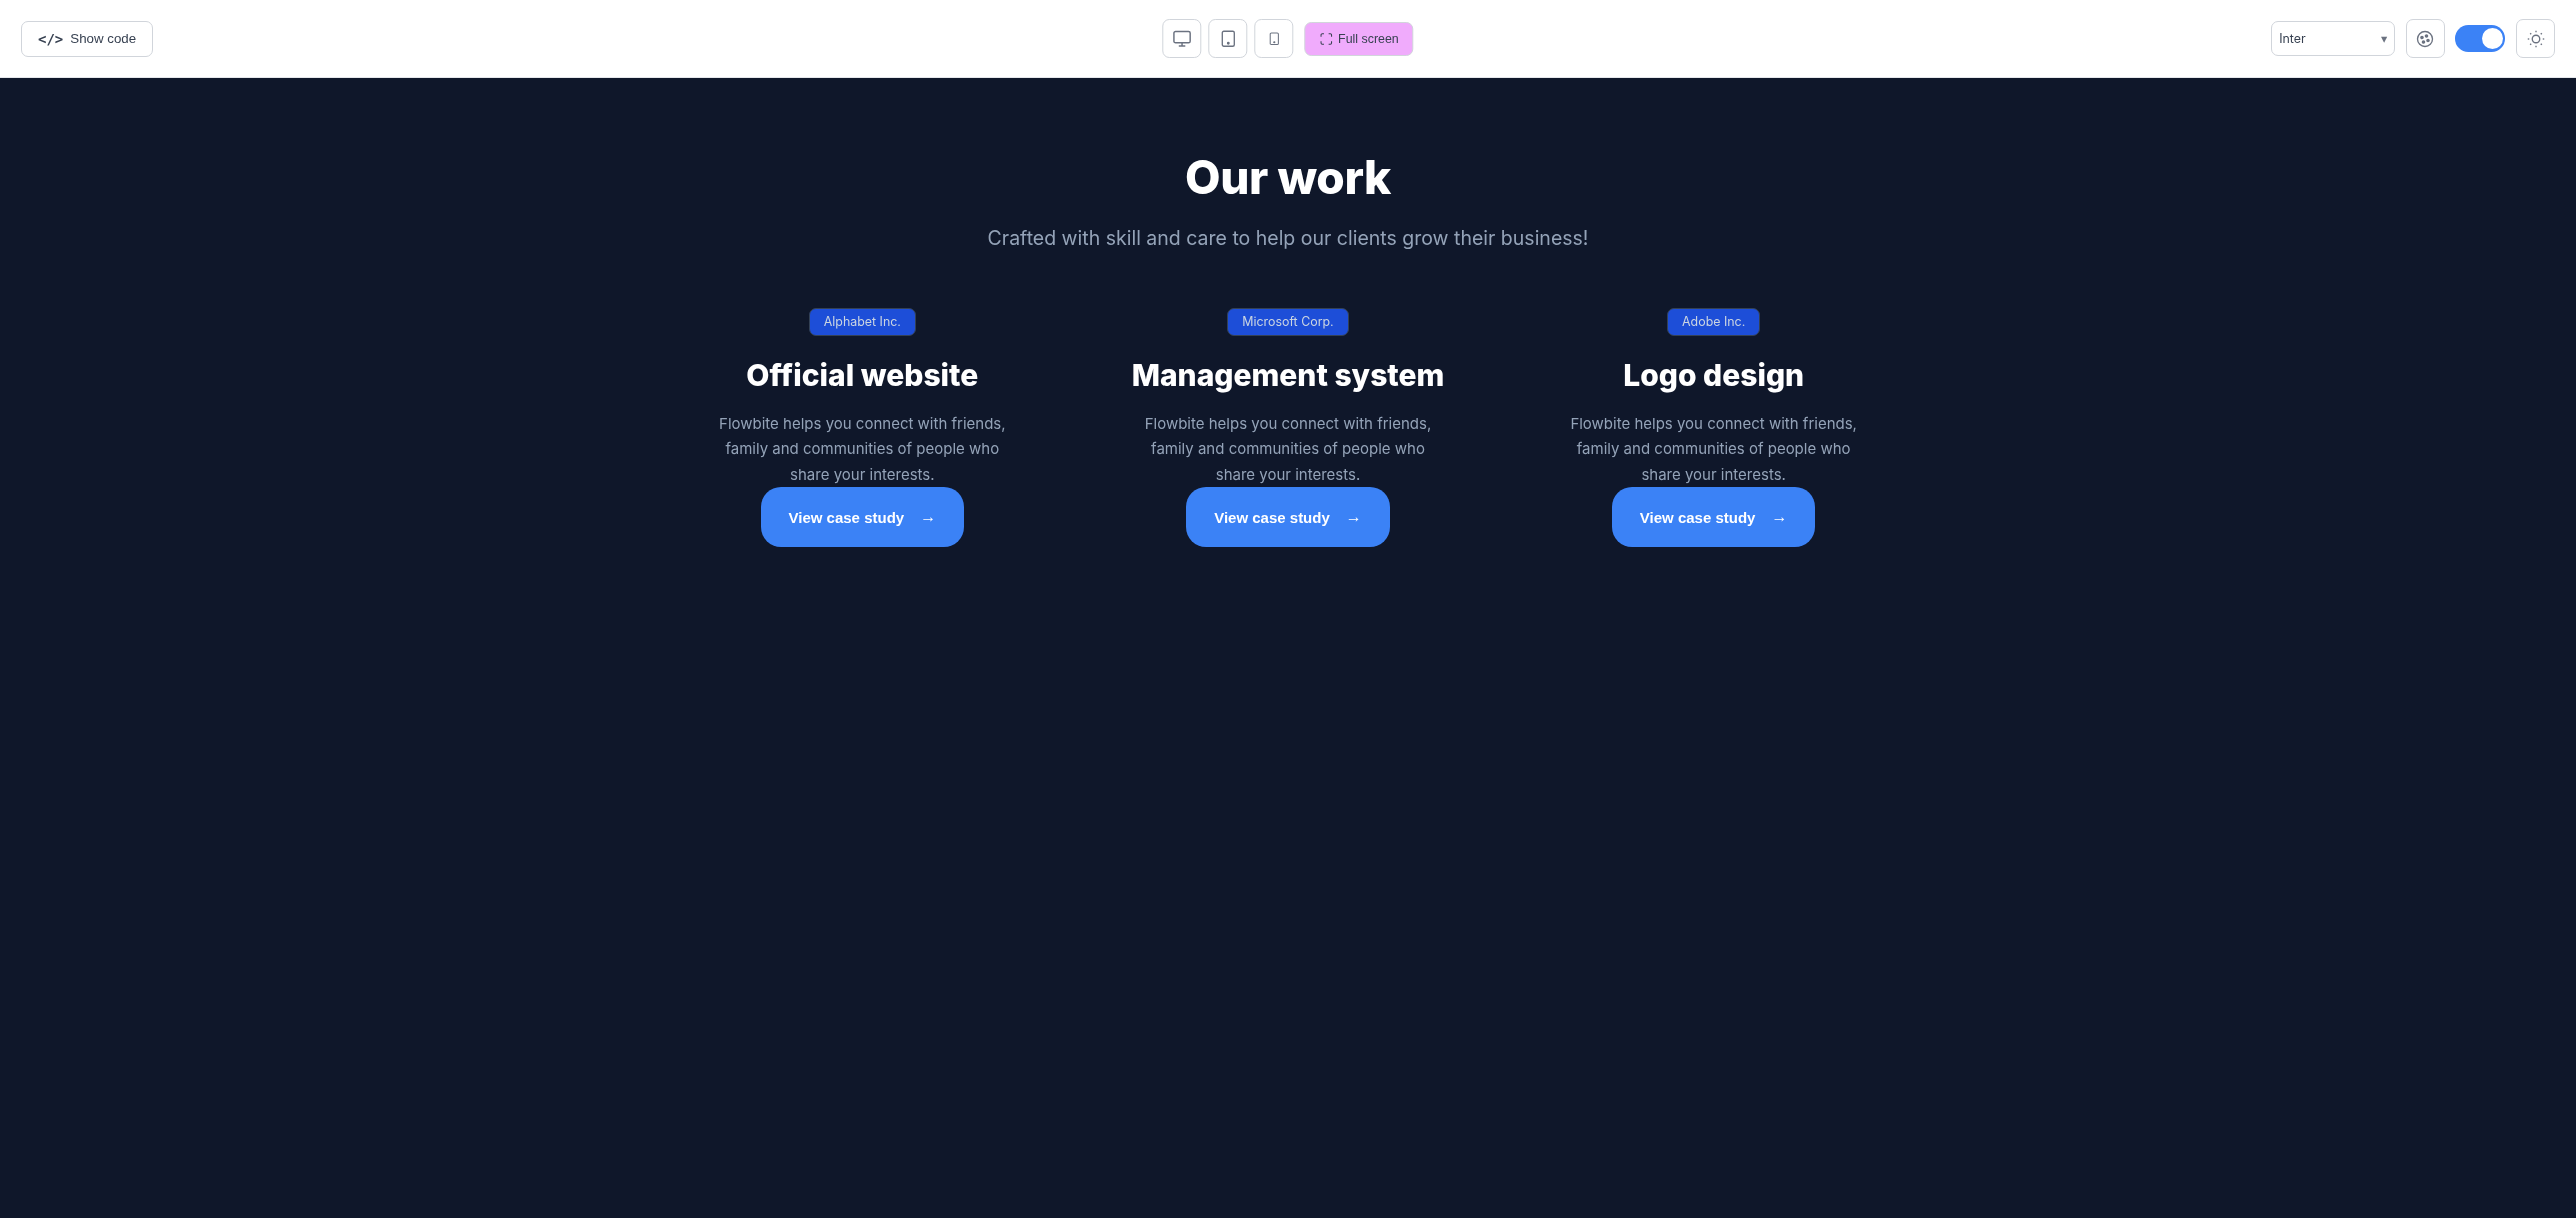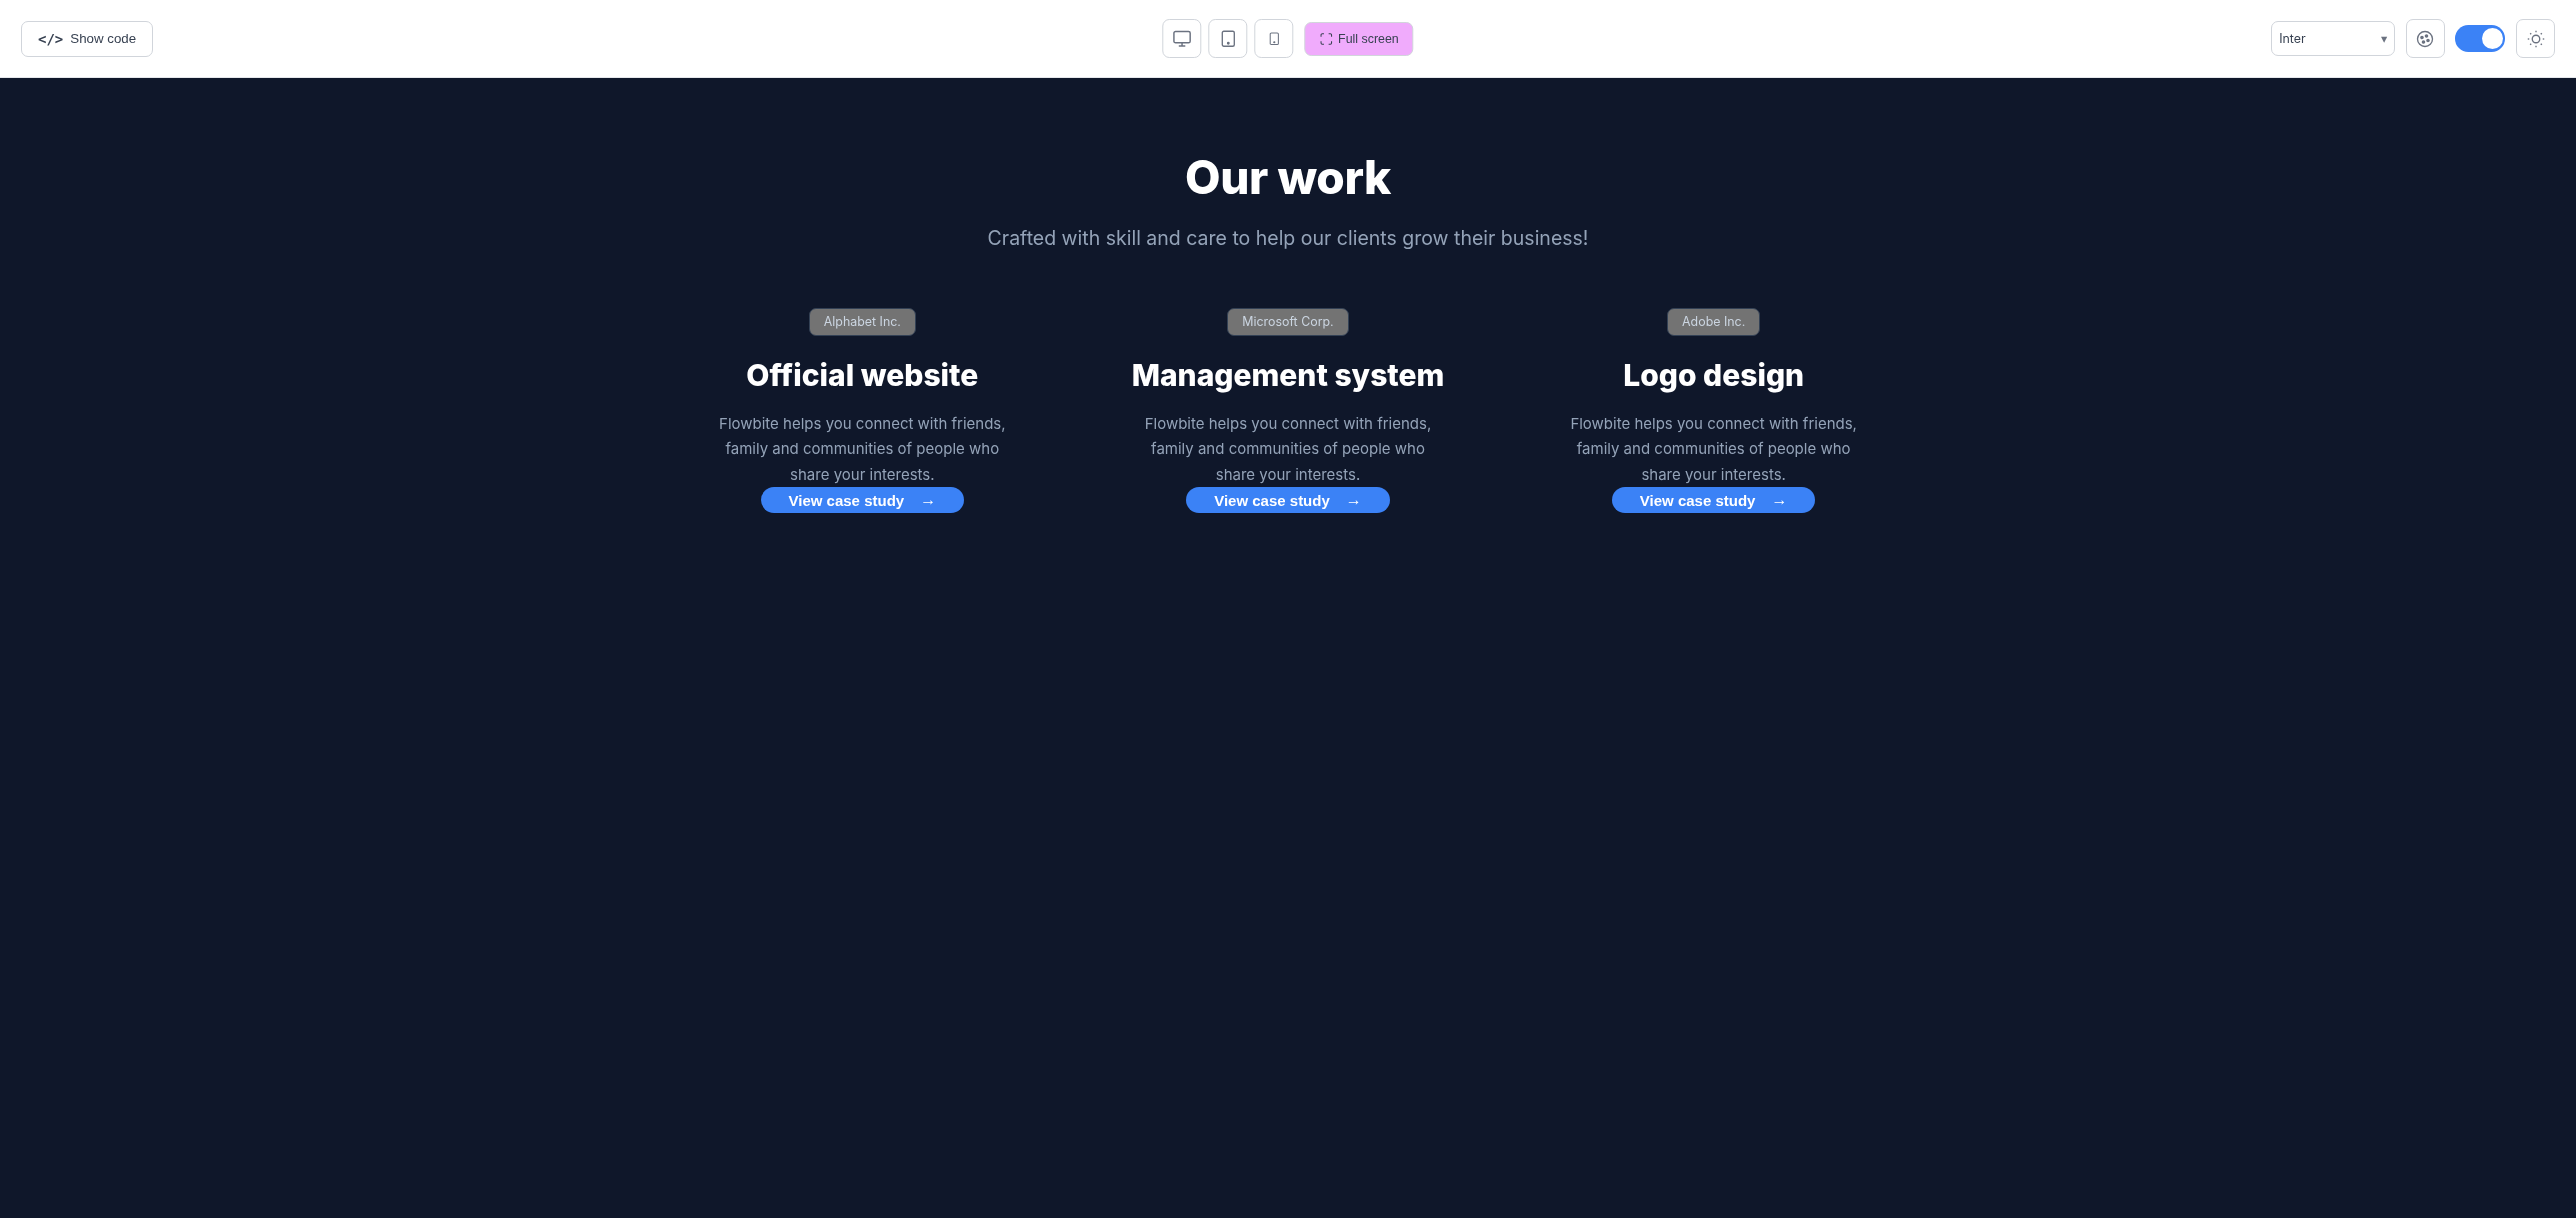--- a/index.html
+++ b/index.html
@@ -169,21 +169,21 @@
 
     .card {
       display: flex;
       flex-direction: column;
       align-items: center;
       text-align: center;
       padding: 18px;
     }
 
     .card-badge {
-      background: #737373;
+      background: #1d4ed8;
       border: 0.9px solid #334155;
       color: #cbd5e1;
       font-size: 12.4px;
       padding: 5.3px 14px;
       border-radius: 7px;
       margin-bottom: 21px;
       font-weight: 400;
     }
 
     .card-title {
@@ -201,21 +201,21 @@
     }
 
     .view-btn {
       display: flex;
       align-items: center;
       gap: 16px;
       background: #3b82f6;
       color: white;
       border: none;
       border-radius: 20px;
-      padding: 4px 28px;
+      padding: 21px 28px;
       font-size: 15px;
       font-weight: 600;
       cursor: pointer;
       transition: background 0.2s;
       min-width: 195px;
       justify-content: center;
     }
 
     .arrow-icon {
       font-size: 16px;

